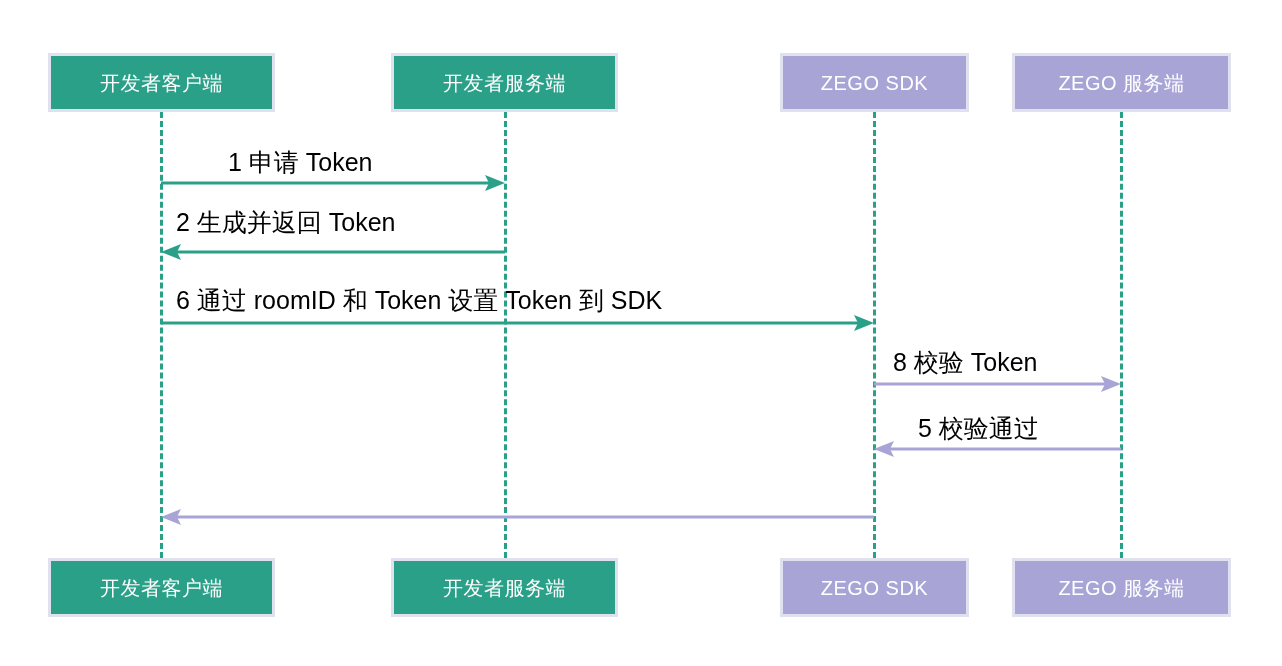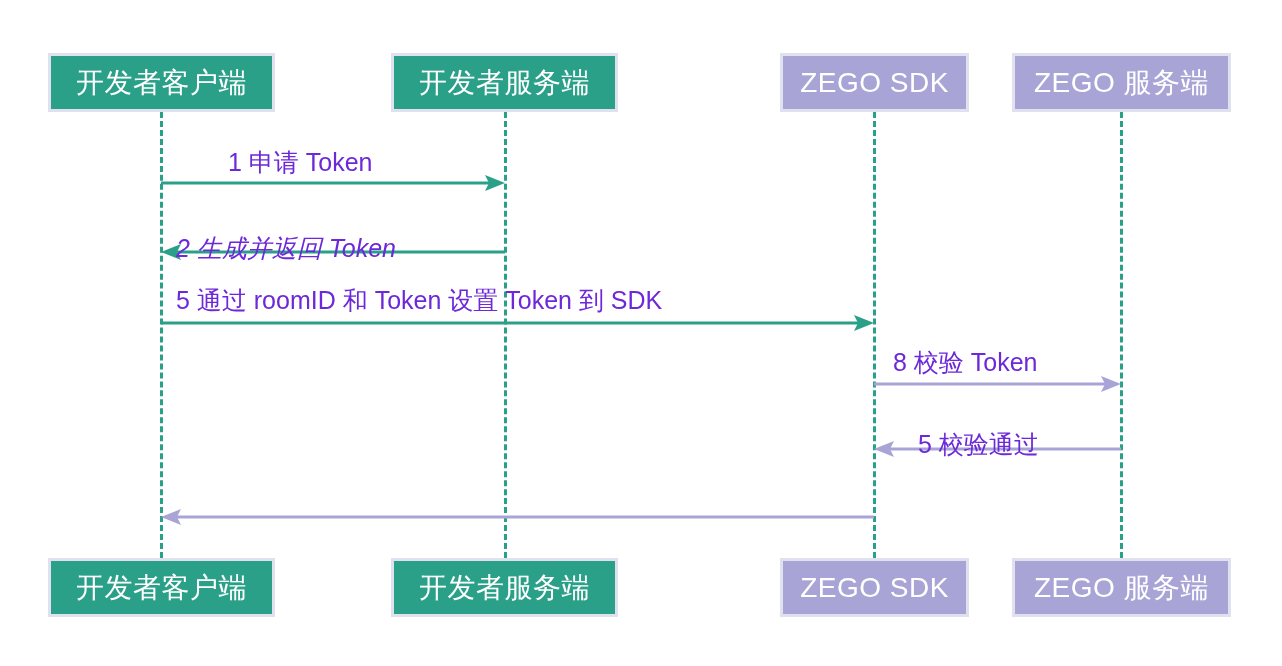--- a/index.html
+++ b/index.html
@@ -18,21 +18,21 @@
     overflow: hidden;
   }
   .participant-box {
     position: absolute;
     box-sizing: border-box;
     display: flex;
     align-items: center;
     justify-content: center;
     border: 3px solid #dfe1ef;
     color: #ffffff;
-    font-size: 28px;
+    font-size: 20px;
     line-height: 1;
     letter-spacing: 0.5px;
     white-space: nowrap;
     user-select: none;
   }
   .participant-box.teal {
     background: #2ba089;
   }
   .participant-box.purple {
     background: #a8a5d6;
@@ -40,21 +40,21 @@
   .lifeline {
     position: absolute;
     width: 0;
     border-left: 3px dashed #2ba089;
     top: 112px;
     height: 446px;
   }
   .msg-label {
     position: absolute;
     font-size: 25px;
-    color: #6d28d9;
+    color: #000000;
     white-space: nowrap;
     line-height: 1;
     user-select: none;
   }
   .msg-arrow {
     position: absolute;
     height: 20px;
   }
   .msg-arrow svg {
     display: block;
@@ -83,41 +83,41 @@
         <polygon points="344,10 324,2 328,10 324,18" fill="#2ba089"></polygon>
       </svg>
     </div>
     <div class="msg-label" style="left: 228px; top: 150px;">1 申请 Token</div>
     <div class="msg-arrow" style="left: 161px; top: 242px; width: 344px;">
       <svg width="344" height="20" viewBox="0 0 344 20">
         <line x1="14" x2="344" y1="10" y2="10" stroke="#2ba089" stroke-width="3"></line>
         <polygon points="0,10 20,2 16,10 20,18" fill="#2ba089"></polygon>
       </svg>
     </div>
-    <div class="msg-label" style="left: 176px; top: 236px; font-style: italic;">2 生成并返回 Token</div>
+    <div class="msg-label" style="left: 176px; top: 210px;">2 生成并返回 Token</div>
     <div class="msg-arrow" style="left: 161px; top: 313px; width: 713px;">
       <svg width="713" height="20" viewBox="0 0 713 20">
         <line x1="0" x2="699" y1="10" y2="10" stroke="#2ba089" stroke-width="3"></line>
         <polygon points="713,10 693,2 697,10 693,18" fill="#2ba089"></polygon>
       </svg>
     </div>
-    <div class="msg-label" style="left: 176px; top: 288px;">5 通过 roomID 和 Token 设置 Token 到 SDK</div>
+    <div class="msg-label" style="left: 176px; top: 288px;">6 通过 roomID 和 Token 设置 Token 到 SDK</div>
     <div class="msg-arrow" style="left: 874px; top: 374px; width: 247px;">
       <svg width="247" height="20" viewBox="0 0 247 20">
         <line x1="0" x2="233" y1="10" y2="10" stroke="#a8a5d6" stroke-width="3"></line>
         <polygon points="247,10 227,2 231,10 227,18" fill="#a8a5d6"></polygon>
       </svg>
     </div>
     <div class="msg-label" style="left: 893px; top: 350px;">8 校验 Token</div>
     <div class="msg-arrow" style="left: 874px; top: 439px; width: 247px;">
       <svg width="247" height="20" viewBox="0 0 247 20">
         <line x1="14" x2="247" y1="10" y2="10" stroke="#a8a5d6" stroke-width="3"></line>
         <polygon points="0,10 20,2 16,10 20,18" fill="#a8a5d6"></polygon>
       </svg>
     </div>
-    <div class="msg-label" style="left: 918px; top: 416px; margin-top: 16px;">5 校验通过</div>
+    <div class="msg-label" style="left: 918px; top: 416px;">5 校验通过</div>
     <div class="msg-arrow" style="left: 161px; top: 507px; width: 713px;">
       <svg width="713" height="20" viewBox="0 0 713 20">
         <line x1="14" x2="713" y1="10" y2="10" stroke="#a8a5d6" stroke-width="3"></line>
         <polygon points="0,10 20,2 16,10 20,18" fill="#a8a5d6"></polygon>
       </svg>
     </div>
   </div>
 
 </body></html>

